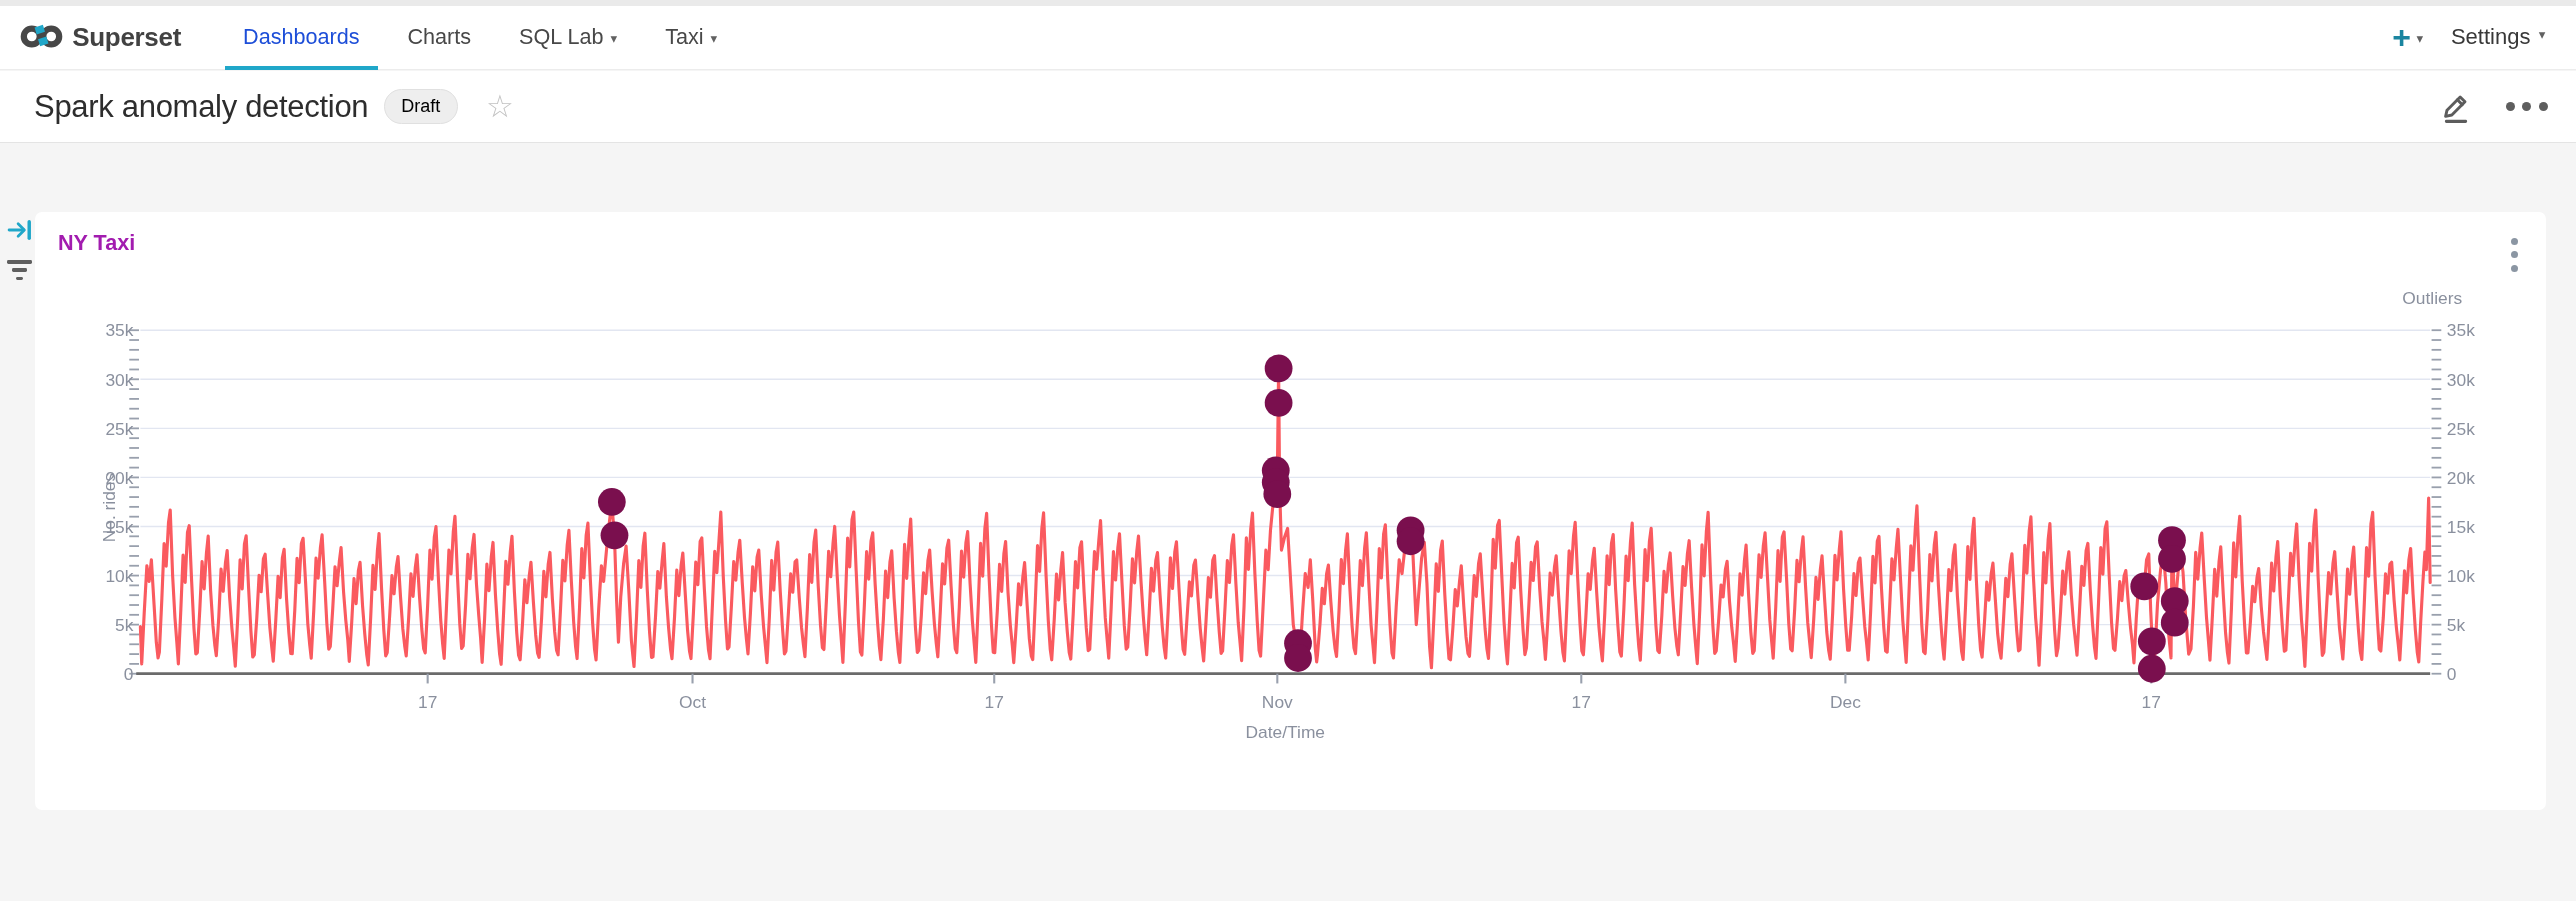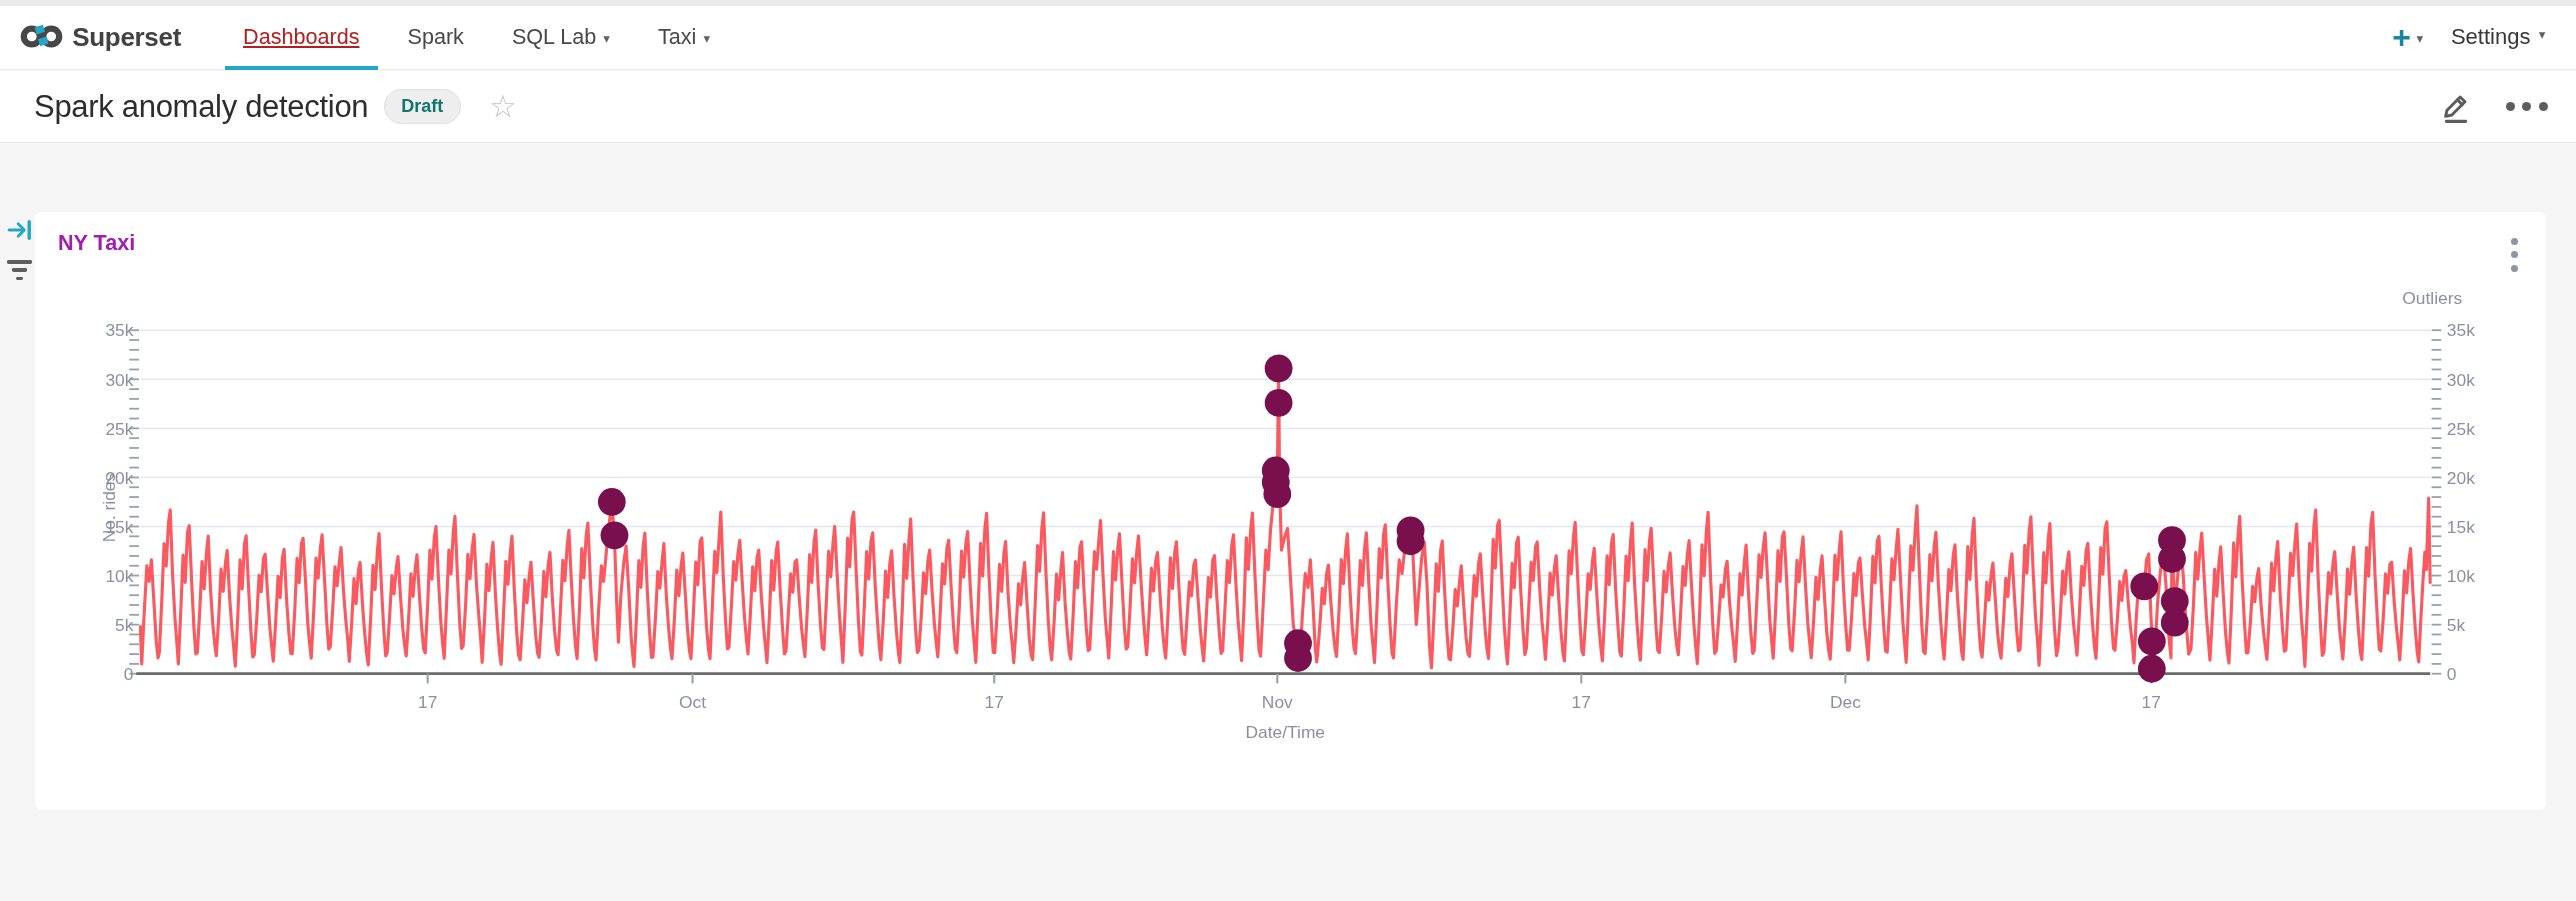--- a/index.html
+++ b/index.html
@@ -8,36 +8,36 @@
   .topstrip { position:absolute; left:0; top:0; width:2576px; height:5.6px; background:#eaeaea; }
 
   
   .navbar { position:absolute; left:0; top:5.6px; width:2576px; height:64px; background:#fff;
             border-bottom:1.4px solid #ececec; display:flex; align-items:center; }
   .brand { display:flex; align-items:center; gap:9.7px; margin-left:19.5px; cursor:pointer; }
   .brand-name { font-size:26px; font-weight:700; color:#424242; letter-spacing:-0.3px; }
   .nav-items { display:flex; height:64px; margin-left:38px; }
   .nav-item { display:flex; align-items:center; gap:7px; padding:0 24px; font-size:21.6px;
               color:#484848; position:relative; cursor:pointer; }
-  .nav-item.active { color:#b91c1c;text-decoration:underline; }
+  .nav-item.active { color:#1d4ed8; }
   .nav-item.active::after { content:""; position:absolute; left:5.6px; right:5.6px; bottom:-1.4px;
                             height:4.9px; background:#20a7c9; }
   .caret { font-size:13.2px; color:#616161; margin-top:2.8px; }
   .nav-right { margin-left:auto; display:flex; align-items:center; gap:7px; margin-right:21px; }
   .plus-btn { display:flex; align-items:center; gap:5.6px; cursor:pointer; padding:0 11px; }
   .plus-glyph { color:#1a85a0; font-size:32px; font-weight:700; line-height:1; }
   .settings-btn { display:flex; gap:8.3px; font-size:22px; color:#383838;
                   cursor:pointer; padding:0 9.7px; }
 
   
   .titlebar { position:absolute; left:0; top:71px; width:2576px; height:72px; background:#fff;
               border-bottom:1.4px solid #e4e4e4; display:flex; align-items:center; }
   .page-title { font-size:31px; font-weight:500; color:#2d2d2d; margin-left:34px; letter-spacing:-0.3px; }
   .draft-badge { margin-left:15.3px; background:#eeeeee; border:1.4px solid #e0e0e0; border-radius:695px;
-                 font-size:18px; color:#0f766e; padding:5.6px 16.7px;font-weight:bold; }
+                 font-size:18px; color:#000000; padding:5.6px 16.7px; }
   .fave-star { margin-left:28px; font-size:31px; color:#c2c2c2; cursor:pointer; line-height:1; }
   .title-actions { margin-left:auto; margin-right:28px; display:flex; align-items:center; gap:32px; }
   .dots-h { display:flex; gap:7.7px; cursor:pointer; }
   .dots-h span { width:9px; height:9px; border-radius:50%; background:#5e5e5e; }
 
   
   .filter-rail { position:absolute; left:0; top:143px; width:35px; height:758px; }
   .rail-icon { position:absolute; left:7px; cursor:pointer; }
   .filter-lines { display:flex; flex-direction:column; align-items:center; gap:4.9px; width:25px; }
   .filter-lines i { display:block; height:3.5px; background:#5f5f5f; border-radius:1.4px; }
@@ -68,21 +68,21 @@
         <path d="M26 26 L38 22 L41 32 L29 36 Z" fill="#20a7c9"></path>
       </svg>
     </span>
     <span class="brand-name">Superset</span>
   </div>
   <div class="nav-items">
     <div class="nav-item active">
       <span>Dashboards</span>
     </div>
     <div class="nav-item">
-      <span>Spark</span>
+      <span>Charts</span>
     </div>
     <div class="nav-item">
       <span>SQL Lab</span>
       <span class="caret">▾</span>
     </div>
     <div class="nav-item">
       <span>Taxi</span>
       <span class="caret">▾</span>
     </div>
   </div>

